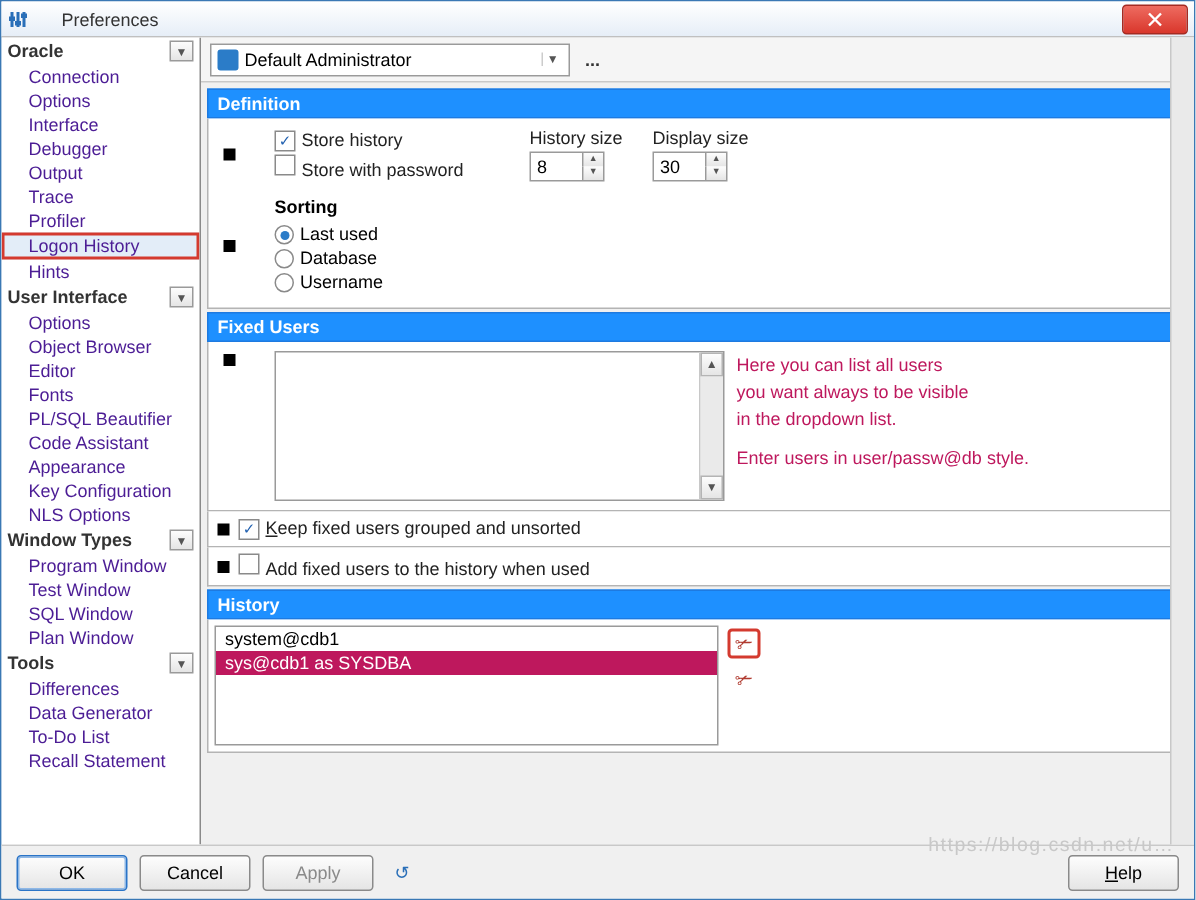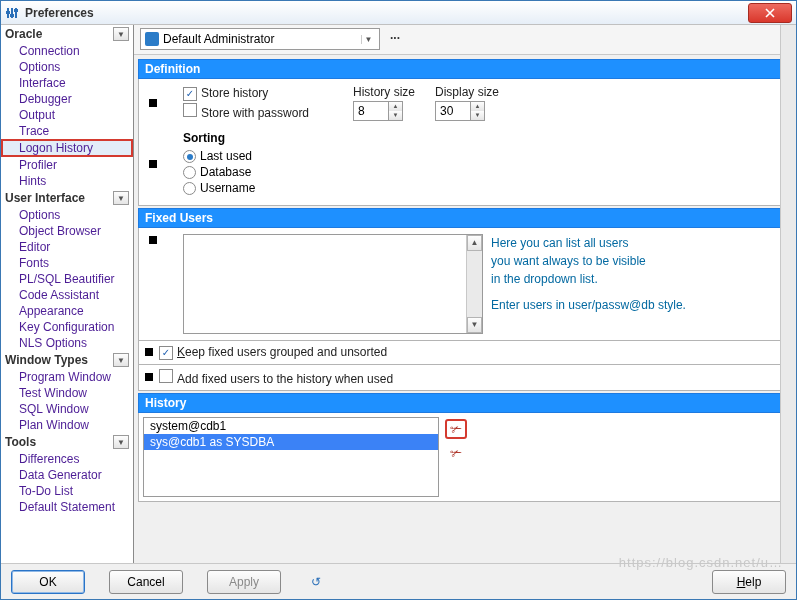--- a/index.html
+++ b/index.html
@@ -1,30 +1,30 @@
 <!DOCTYPE html>
 <html><head>
 <meta charset="utf-8">
 <style>
 *{box-sizing:border-box;font-family:"Segoe UI",Tahoma,Arial,sans-serif;font-size:12px;margin:0;padding:0}
 body{background:#e8e8e8;width:797px;height:600px;overflow:hidden;position:relative}
 .window{width:797px;height:600px;border:1px solid #3a78b4;background:#fff;display:flex;flex-direction:column}
 .titlebar{height:24px;background:linear-gradient(to bottom,#fff,#e6eef7);display:flex;align-items:center;padding:0 4px;border-bottom:1px solid #c0c0c0}
 .titlebar .icon{width:16px;height:16px;display:flex;align-items:center;justify-content:center;color:#2a6fb8;font-size:11px}
-.titlebar .title{margin-left:4px;color:#333;font-weight:bold}
+.titlebar .title{margin-left:20px;color:#333;font-weight:normal}
 .titlebar .spacer{flex:1}
 .closebtn{width:44px;height:20px;background:linear-gradient(to bottom,#ee6b60,#d9372c);border:1px solid #a52b22;border-radius:3px;color:#fff;display:flex;align-items:center;justify-content:center;font-size:11px;cursor:pointer}
 .body{flex:1;display:flex;overflow:hidden}
 .sidebar{width:133px;border-right:1px solid #8a8a8a;background:#fff;overflow-y:auto;position:relative}
 .cat{display:flex;align-items:center;justify-content:space-between;padding:2px 4px;font-weight:bold;color:#333;cursor:pointer}
 .cat .dd{width:16px;height:14px;border:1px solid #9a9a9a;background:linear-gradient(to bottom,#fdfdfd,#e5e5e5);display:flex;align-items:center;justify-content:center;font-size:8px;color:#555}
 .item{padding:1px 4px 1px 18px;color:#4c1d95;cursor:pointer;white-space:nowrap}
 .item.sel{background:#e3edf8;border:2px solid #d43a2f;padding:0 2px 0 16px}
 .main{flex:1;display:flex;flex-direction:column;background:#f0f0f0;overflow:hidden}
-.toolbar{height:30px;display:flex;padding:3px 6px;gap:6px;background:#f5f5f5;border-bottom:1px solid #c8c8c8}
+.toolbar{height:30px;display:flex;align-items:center;padding:3px 6px;gap:6px;background:#f5f5f5;border-bottom:1px solid #c8c8c8}
 .combo{width:240px;height:22px;border:1px solid #9a9a9a;background:#fff;display:flex;align-items:center;padding:0 4px}
 .combo .ci{width:14px;height:14px;background:#2b7cc8;border-radius:2px;margin-right:4px}
 .combo .ca{width:14px;text-align:center;font-size:8px;color:#555;border-left:1px solid #ccc;margin-left:auto}
 .ellips{font-weight:bold;color:#333;cursor:pointer;padding:0 4px}
 .panel{flex:1;overflow-y:auto;padding:4px 8px 4px 4px}
 .sectionhdr{background:#1e90ff;color:#fff;padding:2px 6px;font-weight:bold;border:1px solid #1e7ae0}
 .sectionbody{border:1px solid #b4b4b4;border-top:none;background:#fff;padding:6px 10px}
 .row{display:flex;align-items:center;gap:20px}
 .bullet{width:8px;height:8px;background:#000;margin-right:6px;flex-shrink:0}
 .chk{width:14px;height:14px;border:1px solid #8a8a8a;background:#fff;display:inline-flex;align-items:center;justify-content:center;font-size:10px;color:#2060b0;margin-right:4px}
@@ -37,31 +37,31 @@
 .sortgroup{padding:2px 0 2px 14px}
 .sortgroup .hdr{font-weight:bold;margin-bottom:4px}
 .radio{width:13px;height:13px;border:1px solid #8a8a8a;border-radius:50%;display:inline-flex;align-items:center;justify-content:center;margin-right:4px}
 .radio.on::after{content:"";width:6px;height:6px;background:#2b7cc8;border-radius:50%}
 .rlabel{display:flex;align-items:flex-end;margin:2px 0}
 .fixedbox{display:flex;gap:8px}
 .ta{width:300px;height:100px;border:1px solid #9a9a9a;background:#fff;position:relative}
 .ta .sb{position:absolute;right:0;top:0;bottom:0;width:16px;background:#eaeaea;border-left:1px solid #c8c8c8;display:flex;flex-direction:column}
 .ta .sb div{height:16px;background:linear-gradient(to bottom,#fdfdfd,#e5e5e5);border:1px solid #b4b4b4;font-size:8px;text-align:center;line-height:14px;color:#555}
 .ta .sb .track{flex:1;border:none;background:#eaeaea}
-.info{flex:1;color:#0369a1;line-height:1.5}
+.info{flex:1;color:#be185d;line-height:1.5}
 .chkrow{display:flex;align-items:center;padding:4px 6px;border:1px solid #b4b4b4;border-top:none;background:#fff}
 .histbox{border:1px solid #b4b4b4;border-top:none;background:#fff;display:flex}
-.histlist{width:296px;border:1px solid #9a9a9a;margin:4px;background:#fff;height:80px}
+.histlist{width:336px;border:1px solid #9a9a9a;margin:4px;background:#fff;height:80px}
 .histitem{padding:1px 6px}
-.histitem.sel{background:#3b82f6;color:#fff}
+.histitem.sel{background:#be185d;color:#fff}
 .histctrl{display:flex;flex-direction:column;gap:4px;padding:6px 2px}
 .iconbtn{width:22px;height:20px;display:flex;align-items:center;justify-content:center;cursor:pointer}
 .iconbtn.framed{border:2px solid #d43a2f;border-radius:3px}
 .delicon{font-size:14px;color:#b03a2f}
-.footer{height:36px;border-top:1px solid #c8c8c8;background:#f0f0f0;display:flex;align-items:center;padding:0 10px;gap:24px}
+.footer{height:36px;border-top:1px solid #c8c8c8;background:#f0f0f0;display:flex;align-items:center;padding:0 10px;gap:8px}
 .btn{min-width:74px;height:24px;border:1px solid #8a8a8a;background:linear-gradient(to bottom,#fdfdfd,#e5e5e5);border-radius:3px;cursor:pointer;padding:0 12px}
 .btn.primary{border:1px solid #2a74c7;box-shadow:0 0 0 1px #8fb8e6 inset}
 .btn.dis{color:#8a8a8a}
 .watermark{position:absolute;bottom:30px;right:14px;color:#c8c8c8;font-size:13px;letter-spacing:1px;pointer-events:none}
 .sbv{width:16px;background:#eaeaea;border-left:1px solid #c8c8c8}
 .underline{text-decoration:underline}
 </style>
 </head>
 <body>
 
@@ -91,22 +91,22 @@
         <div class="cat">
           <span>Oracle</span>
           <span class="dd">▼</span>
         </div>
         <div class="item">Connection</div>
         <div class="item">Options</div>
         <div class="item">Interface</div>
         <div class="item">Debugger</div>
         <div class="item">Output</div>
         <div class="item">Trace</div>
+        <div class="item">Profiler</div>
         <div class="item sel">Logon History</div>
-        <div class="item">Profiler</div>
         <div class="item">Hints</div>
         <div class="cat">
           <span>User Interface</span>
           <span class="dd">▼</span>
         </div>
         <div class="item">Options</div>
         <div class="item">Object Browser</div>
         <div class="item">Editor</div>
         <div class="item">Fonts</div>
         <div class="item">PL/SQL Beautifier</div>
@@ -122,21 +122,21 @@
         <div class="item">Test Window</div>
         <div class="item">SQL Window</div>
         <div class="item">Plan Window</div>
         <div class="cat">
           <span>Tools</span>
           <span class="dd">▼</span>
         </div>
         <div class="item">Differences</div>
         <div class="item">Data Generator</div>
         <div class="item">To-Do List</div>
-        <div class="item">Default Statement</div>
+        <div class="item">Recall Statement</div>
       </div>
 
     <div class="main">
       <div class="toolbar">
         <div class="combo">
           <span class="ci"></span>
           <span>Default Administrator</span>
           <span class="ca">▼</span>
         </div>
         <span class="ellips">...</span>

